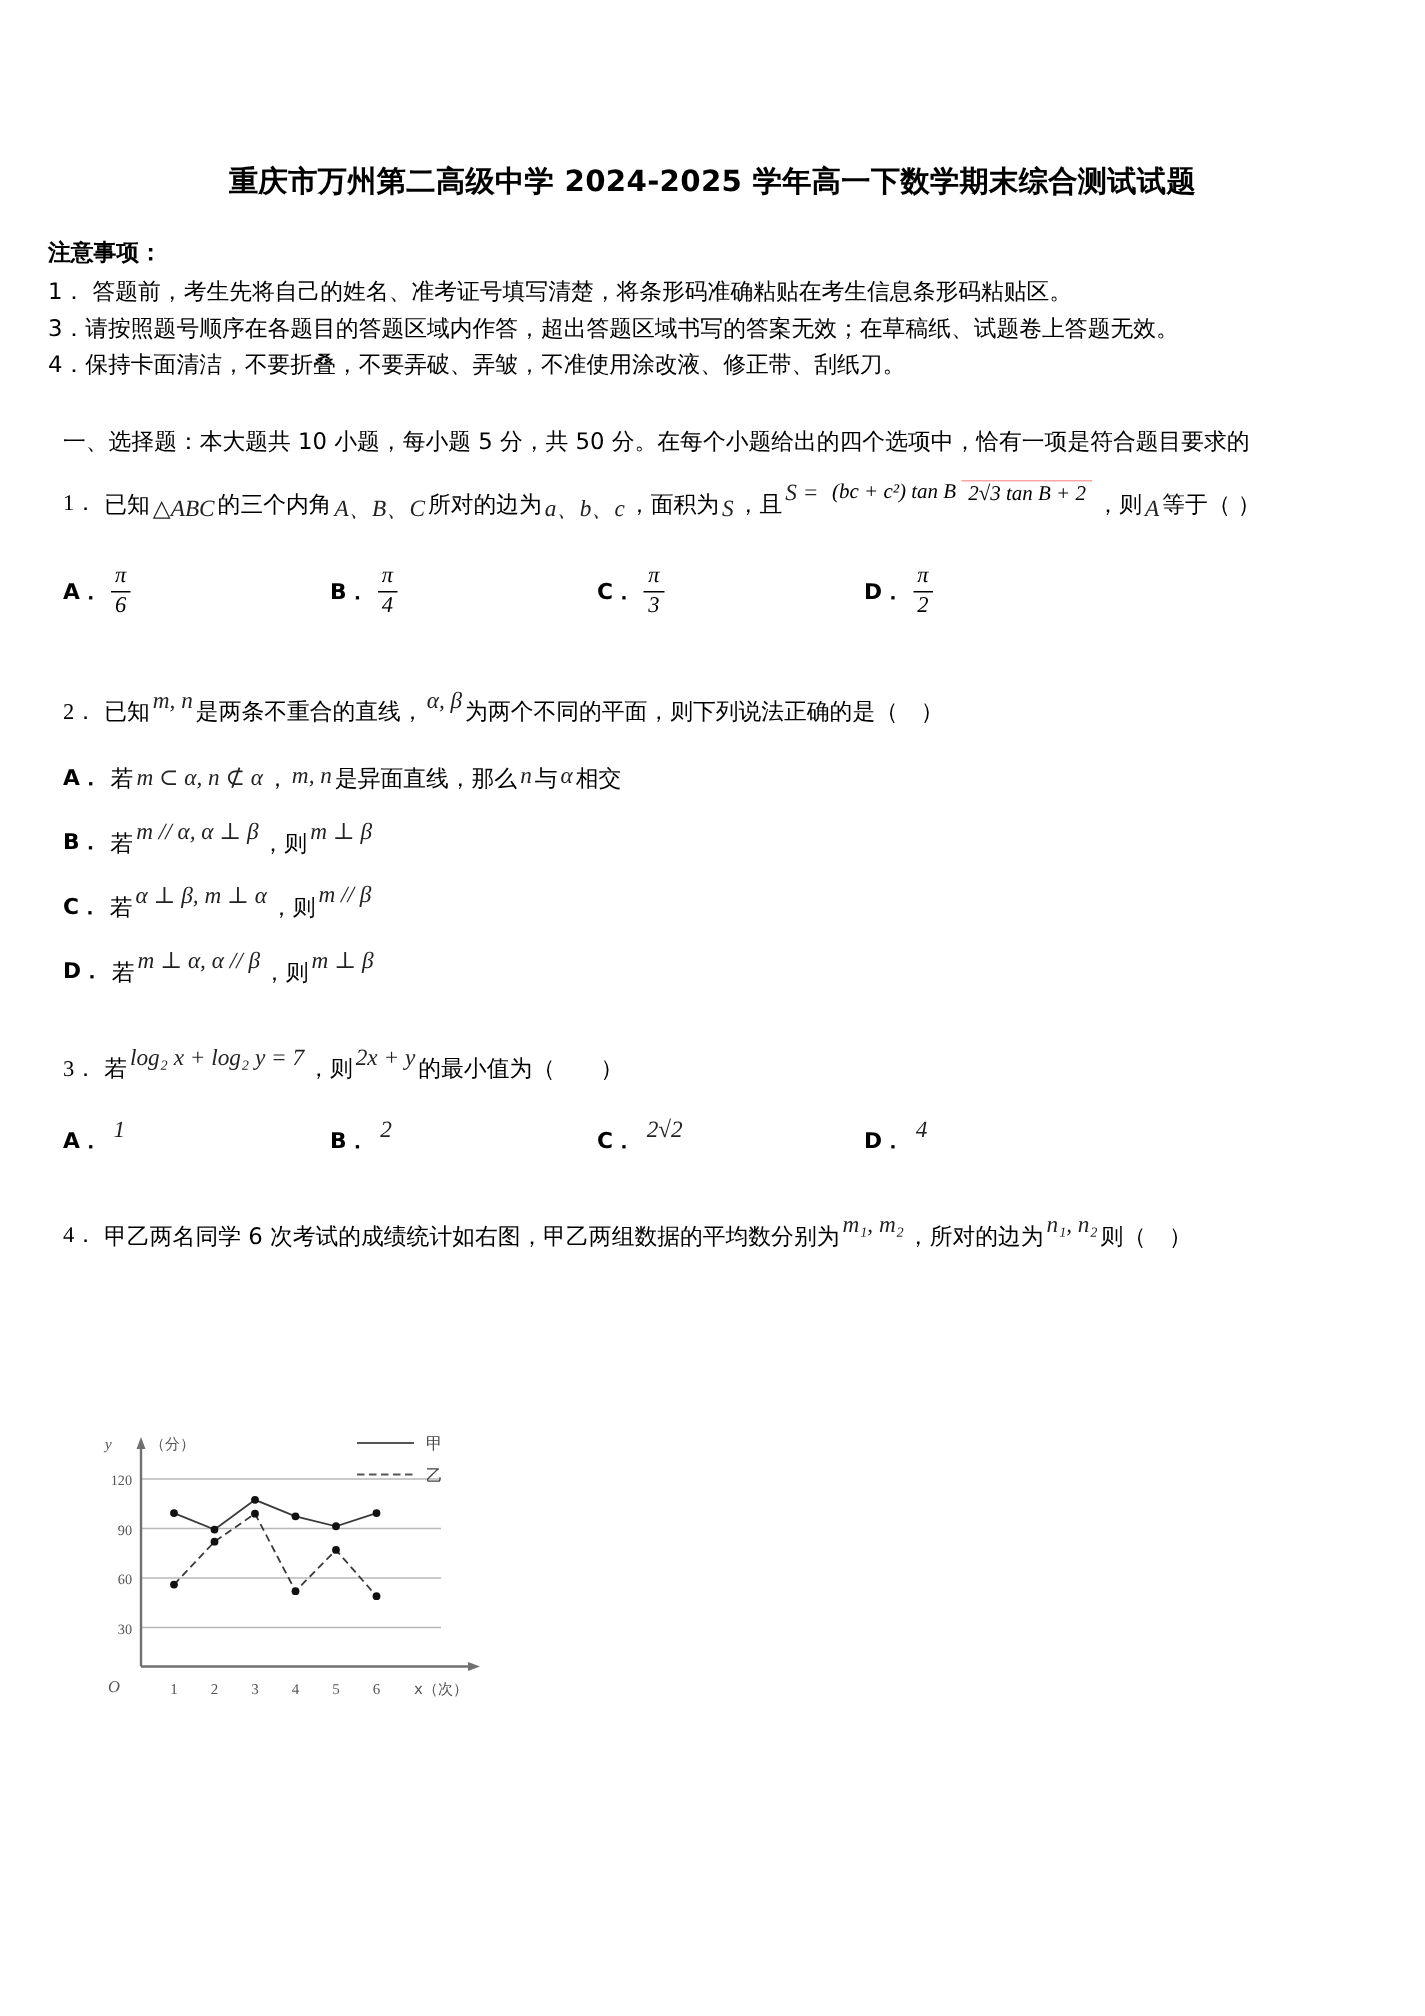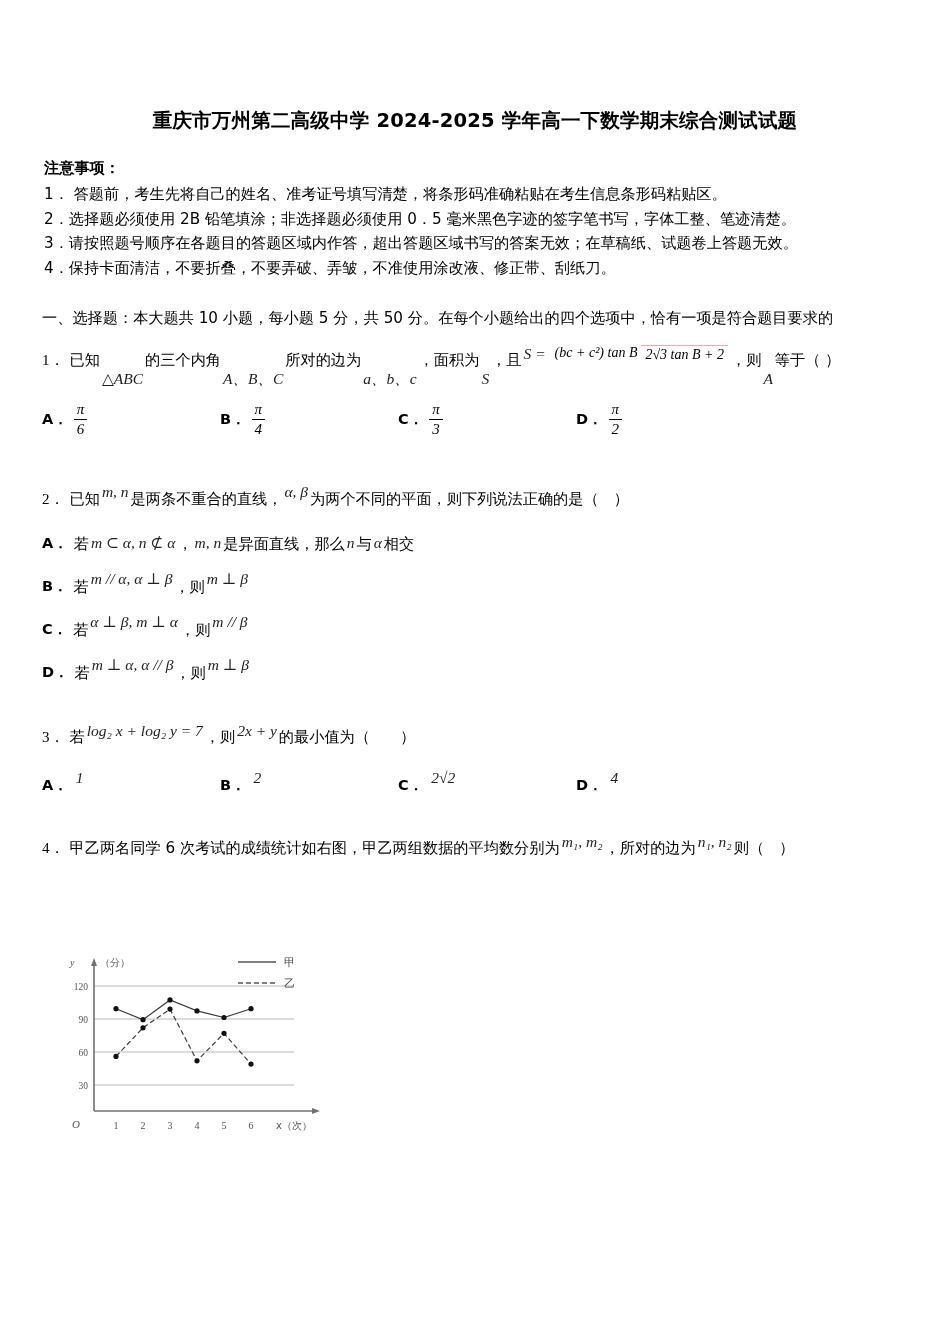--- a/index.html
+++ b/index.html
@@ -26,21 +26,21 @@
     text-align: center;
     font-family: "DejaVu Sans", "Liberation Sans", sans-serif;
     font-weight: bold;
     font-size: 19.5px;
     letter-spacing: 0.2px;
     margin: 0;
     padding: 108px 70px 0 70px;
     line-height: 1.35;
   }
   .notice-block {
-    padding: 22px 42px 0 44px;
+    padding: 22px 42px 0 32px;
     font-size: 15.3px;
     line-height: 1.62;
   }
   .notice-head {
     font-weight: bold;
     font-size: 15.3px;
     margin-bottom: 1px;
   }
   .notice-line {
     white-space: nowrap;
@@ -78,21 +78,21 @@
     font-size: 15.5px;
     color: #222;
     padding: 0 2px;
   }
   .raise {
     position: relative;
     bottom: 7px;
   }
   .drop {
     position: relative;
-    top: 18px;
+    top: 4px;
   }
   
   .frac {
     display: inline-flex;
     align-items: center;
     vertical-align: middle;
     font-style: italic;
     font-family: "Liberation Serif", serif;
     font-size: 14px;
     line-height: 1.15;
@@ -158,21 +158,20 @@
 </head>
 <body>
 
 <div class="page">
 
   <div class="title">重庆市万州第二高级中学 2024-2025 学年高一下数学期末综合测试试题</div>
 
   <div class="notice-block">
     <div class="notice-head cn">注意事项：</div>
     <div class="notice-line cn">1． 答题前，考生先将自己的姓名、准考证号填写清楚，将条形码准确粘贴在考生信息条形码粘贴区。</div>
-    <div class="notice-line cn">2．选择题必须使用 2B 铅笔填涂；非选择题必须使用 0．5 毫米黑色字迹的签字笔书写，字体工整、笔迹清楚。</div>
     <div class="notice-line cn">3．请按照题号顺序在各题目的答题区域内作答，超出答题区域书写的答案无效；在草稿纸、试题卷上答题无效。</div>
     <div class="notice-line cn">4．保持卡面清洁，不要折叠，不要弄破、弄皱，不准使用涂改液、修正带、刮纸刀。</div>
   </div>
 
   <div class="section-head cn">一、选择题：本大题共 10 小题，每小题 5 分，共 50 分。在每个小题给出的四个选项中，恰有一项是符合题目要求的</div>
 
   <div class="q" style="margin-top:20px;">
     <div class="qline">
       <span class="qnum">1．</span>
       <span class="cn">已知</span>

